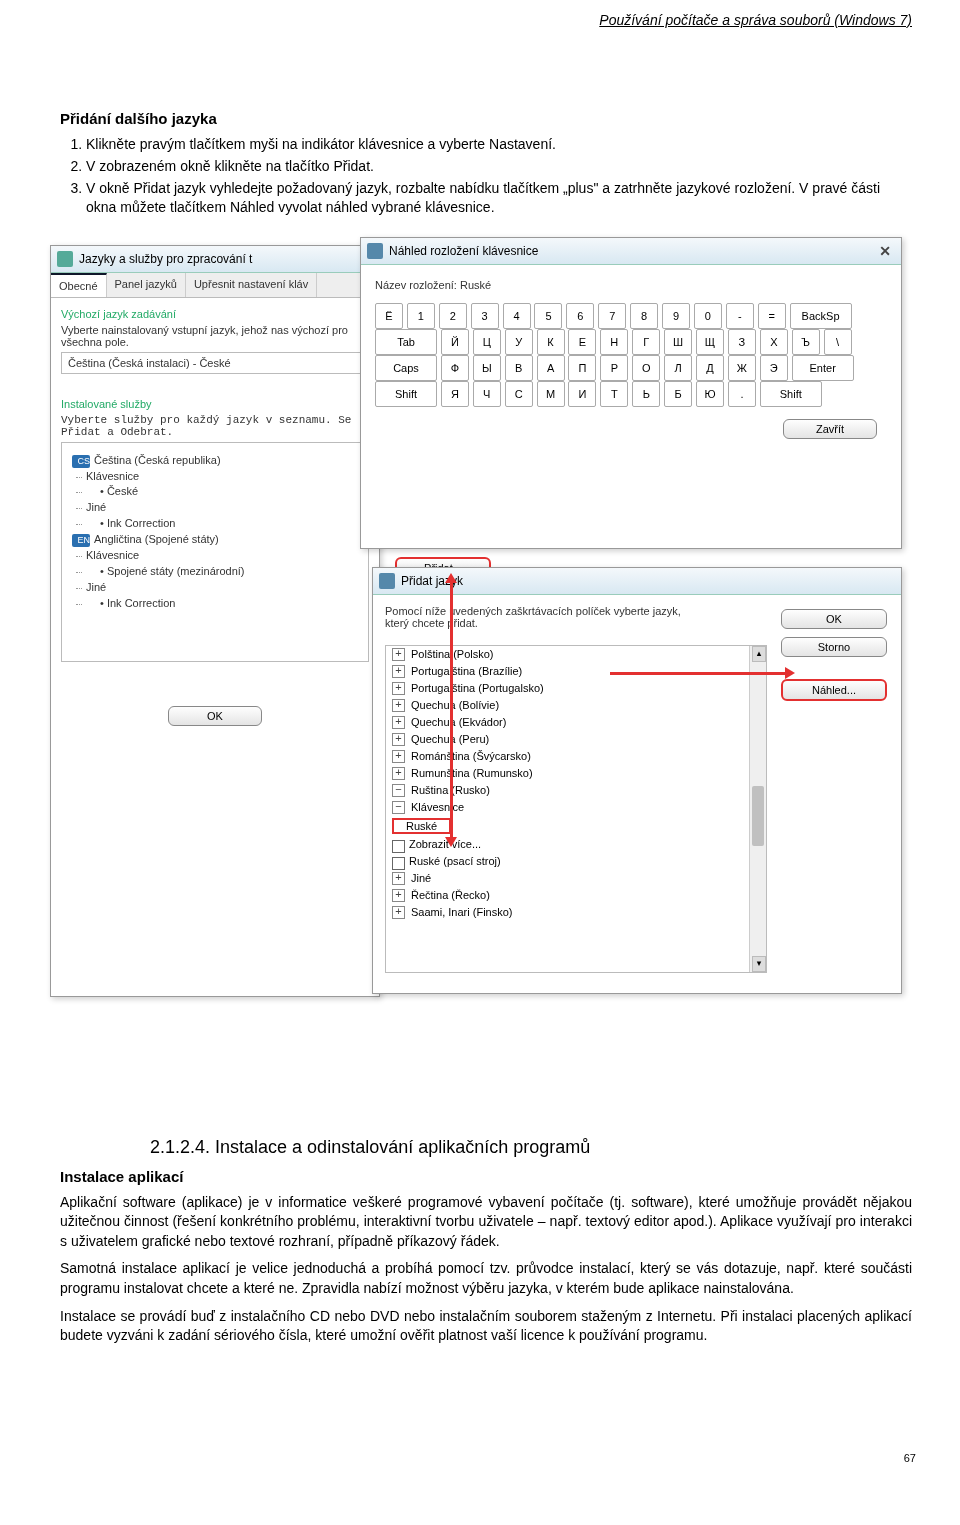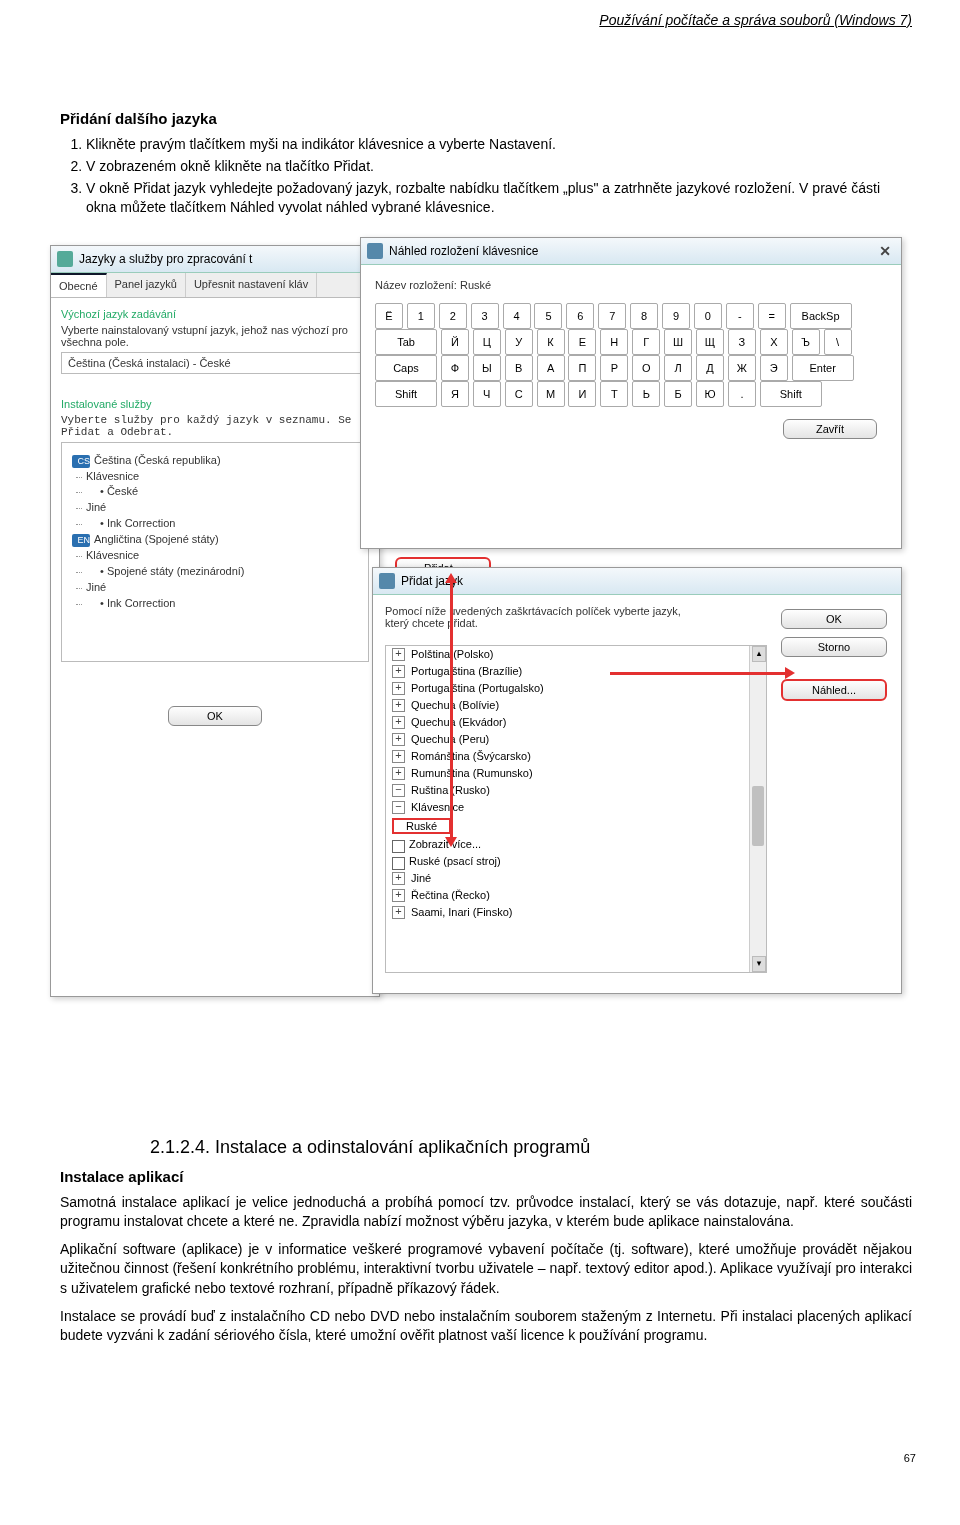--- a/index.html
+++ b/index.html
@@ -225,18 +225,18 @@
     <div class="arrow arrV" style="left:400px;top:344px;height:260px"></div>
     <div class="arrhead" style="left:395px;top:600px;border-top:10px solid #e33030"></div>
     <div class="arrhead" style="left:395px;top:336px;border-bottom:10px solid #e33030"></div>
     <div class="arrow arrH" style="left:560px;top:435px;width:178px"></div>
     <div class="arrheadR" style="left:735px;top:430px"></div>
 
   </div>
 
   <div class="sect-title">2.1.2.4. Instalace a odinstalování aplikačních programů</div>
   <h3>Instalace aplikací</h3>
+  <p class="body">Aplikační software (aplikace) je v informatice veškeré programové vybavení počítače (tj. software), které umožňuje provádět nějakou užitečnou činnost (řešení konkrétního problému, interaktivní tvorbu uživatele – např. textový editor apod.). Aplikace využívají pro interakci s uživatelem grafické nebo textové rozhraní, případně příkazový řádek.</p>
   <p class="body">Samotná instalace aplikací je velice jednoduchá a probíhá pomocí tzv. průvodce instalací, který se vás dotazuje, např. které součásti programu instalovat chcete a které ne. Zpravidla nabízí možnost výběru jazyka, v kterém bude aplikace nainstalována.</p>
-  <p class="body">Aplikační software (aplikace) je v informatice veškeré programové vybavení počítače (tj. software), které umožňuje provádět nějakou užitečnou činnost (řešení konkrétního problému, interaktivní tvorbu uživatele – např. textový editor apod.). Aplikace využívají pro interakci s uživatelem grafické nebo textové rozhraní, případně příkazový řádek.</p>
   <p class="body">Instalace se provádí buď z instalačního CD nebo DVD nebo instalačním souborem staženým z Internetu. Při instalaci placených aplikací budete vyzváni k zadání sériového čísla, které umožní ověřit platnost vaší licence k používání programu.</p>
 
   <div class="pgnum">67</div>
 </div>
 
 </body></html>

